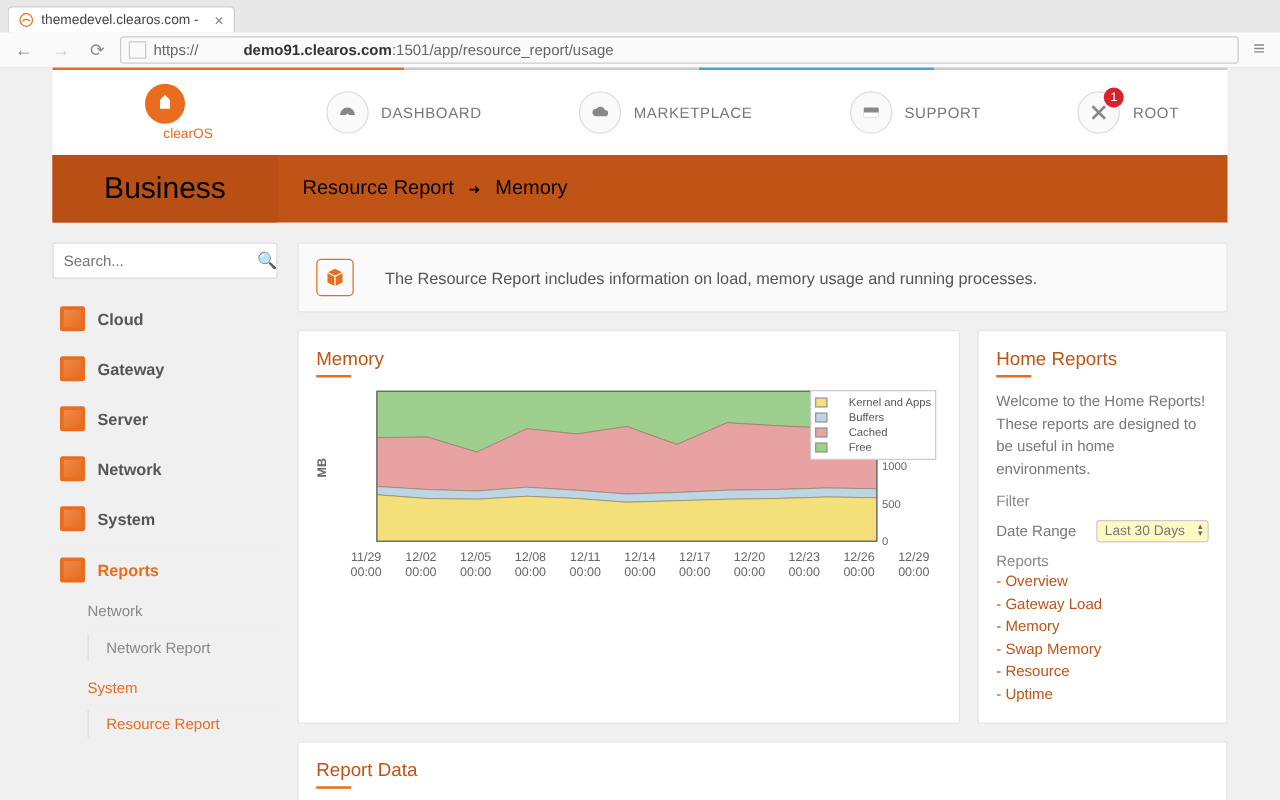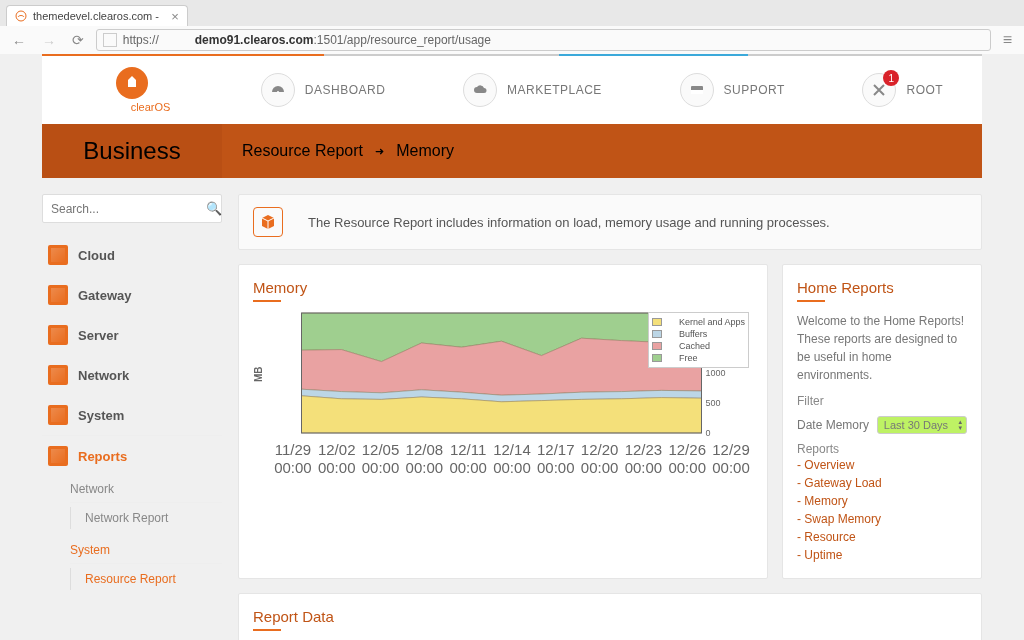--- a/index.html
+++ b/index.html
@@ -51,27 +51,27 @@
 .info-box { border: 1px solid #e5e5e5; background: #fafafa; padding: 12px 14px; display: flex; align-items: center; gap: 25px; border-radius: 2px; }
 .info-icon { width: 30px; height: 30px; border: 1px solid #e96d1f; border-radius: 4px; display: flex; align-items: center; justify-content: center; color: #e96d1f; font-size: 16px; }
 .row2 { display: flex; gap: 14px; }
 .panel { border: 1px solid #e5e5e5; background: #fff; padding: 14px; border-radius: 2px; }
 .panel h3 { color: #c05416; font-weight: normal; font-size: 15px; margin-bottom: 6px; }
 .panel h3::after { content: ''; display: block; width: 28px; height: 2px; background: #e96d1f; margin-top: 4px; }
 .chart-panel { flex: 1; }
 .side-panel { width: 200px; font-size: 12px; color: #777; }
 .side-panel p { margin: 10px 0; line-height: 1.5; }
 .filter-row { display: flex; align-items: center; justify-content: space-between; margin: 8px 0; }
-.sel { border: 1px solid #ccc; border-radius: 3px; padding: 2px 18px 2px 6px; font-size: 11px; background: #bef264; position: relative; }
+.sel { border: 1px solid #ccc; border-radius: 3px; padding: 2px 18px 2px 6px; font-size: 11px; background: #fef9c3; position: relative; }
 .sel::after { content: '\25B4\A\25BE'; white-space: pre; font-size: 7px; line-height: 6px; position: absolute; right: 4px; top: 2px; color: #666; }
 .rep-links a { display: block; color: #c05416; padding: 2px 0; text-decoration: none; }
 .chart-wrap { display: flex; gap: 6px; }
 .ylabel { writing-mode: vertical-rl; transform: rotate(180deg); font-size: 10px; font-weight: bold; color: #666; text-align: center; }
 .chart-svg { flex: 1; }
-.xlabels { display: flex; font-size: 15px; color: #666; margin-left: 18px; }
+.xlabels { display: flex; font-size: 10px; color: #666; margin-left: 18px; }
 .xlabels span { flex: 1; text-align: center; line-height: 1.2; }
 .legend-box { position: absolute; right: 4px; top: 4px; background: #fff; border: 1px solid #ccc; font-size: 9px; padding: 3px; }
 .legend-box div { display: flex; align-items: center; gap: 17px; padding: 1px 0; }
 .legend-box i { width: 10px; height: 8px; display: inline-block; border: 1px solid #999; }
 .data-panel { }
 .chart-rel { position: relative; }
 </style>
 </head>
 <body>
 
@@ -262,21 +262,21 @@
               <span>12/26<br>00:00</span>
               <span>12/29<br>00:00</span>
             </div>
         </div>
 
         <div class="panel side-panel">
           <h3>Home Reports</h3>
           <p>Welcome to the Home Reports! These reports are designed to be useful in home environments.</p>
           <div style="color:#888">Filter</div>
           <div class="filter-row">
-            <span>Date Memory</span>
+            <span>Date Range</span>
             <span class="sel">Last 30 Days</span>
           </div>
           <div style="color:#888;margin-top:6px">Reports</div>
           <div class="rep-links" id="rep-links">
               <a>- Overview</a>
               <a>- Gateway Load</a>
               <a>- Memory</a>
               <a>- Swap Memory</a>
               <a>- Resource</a>
               <a>- Uptime</a>

